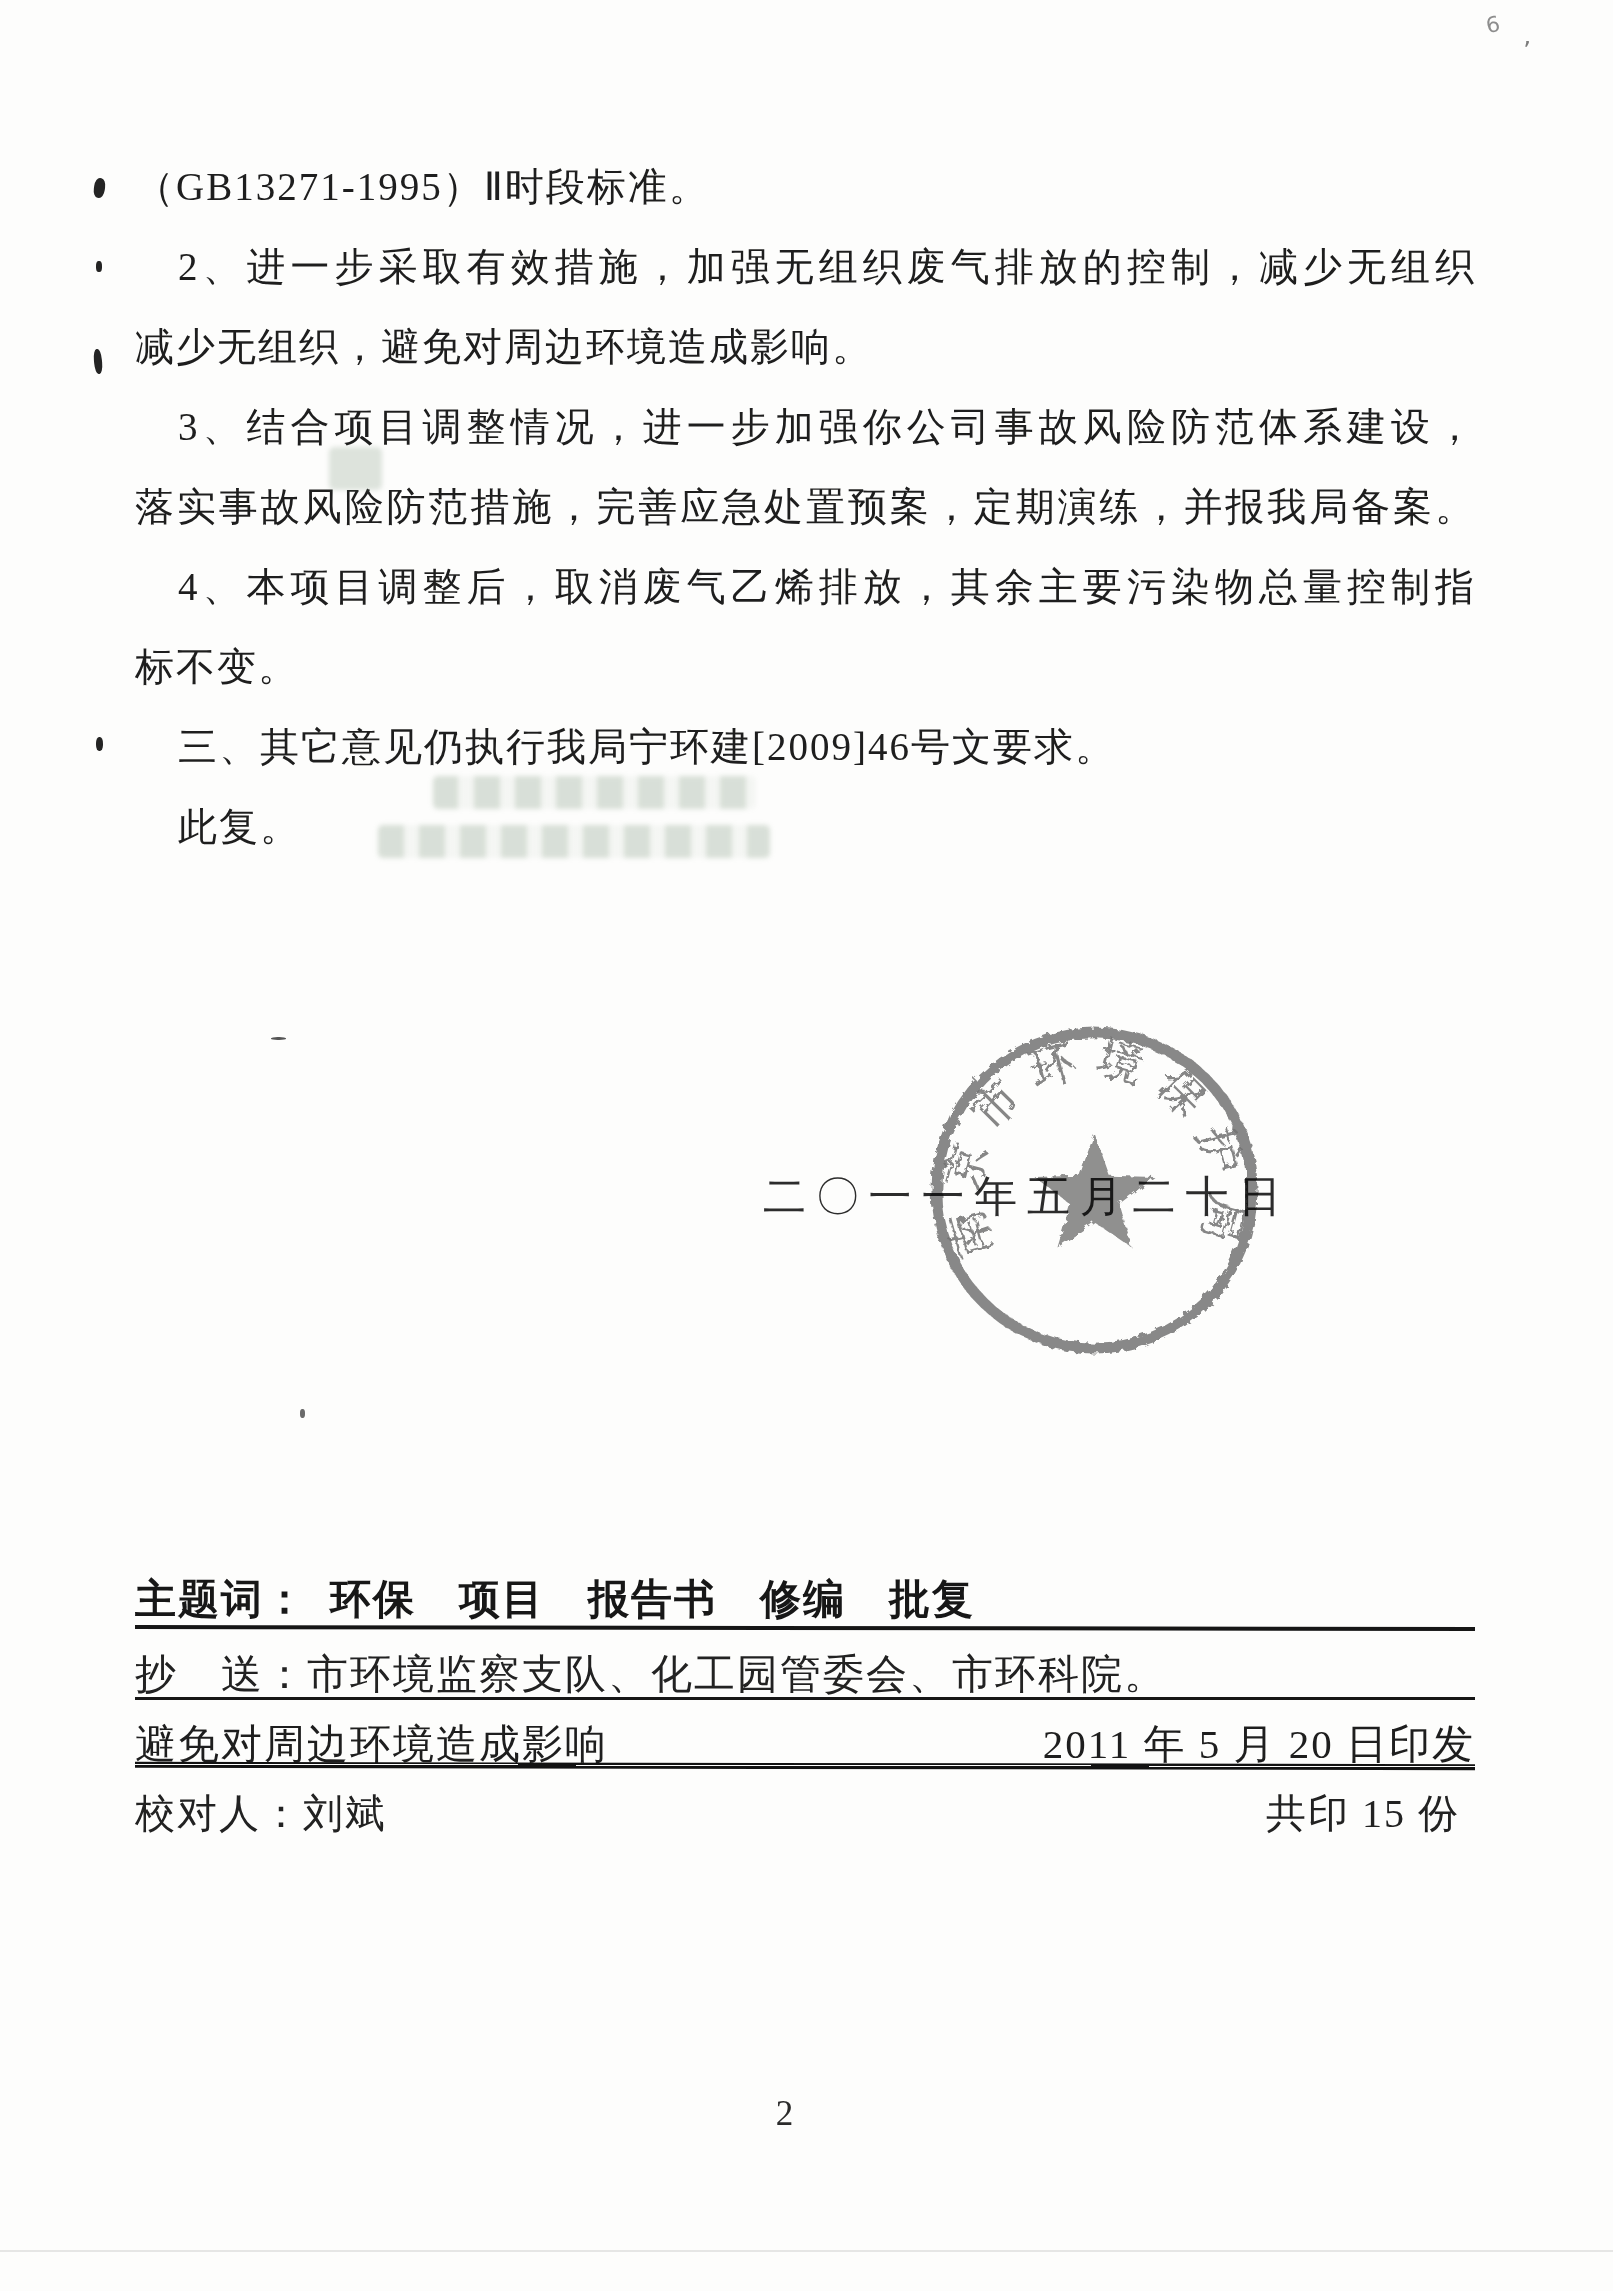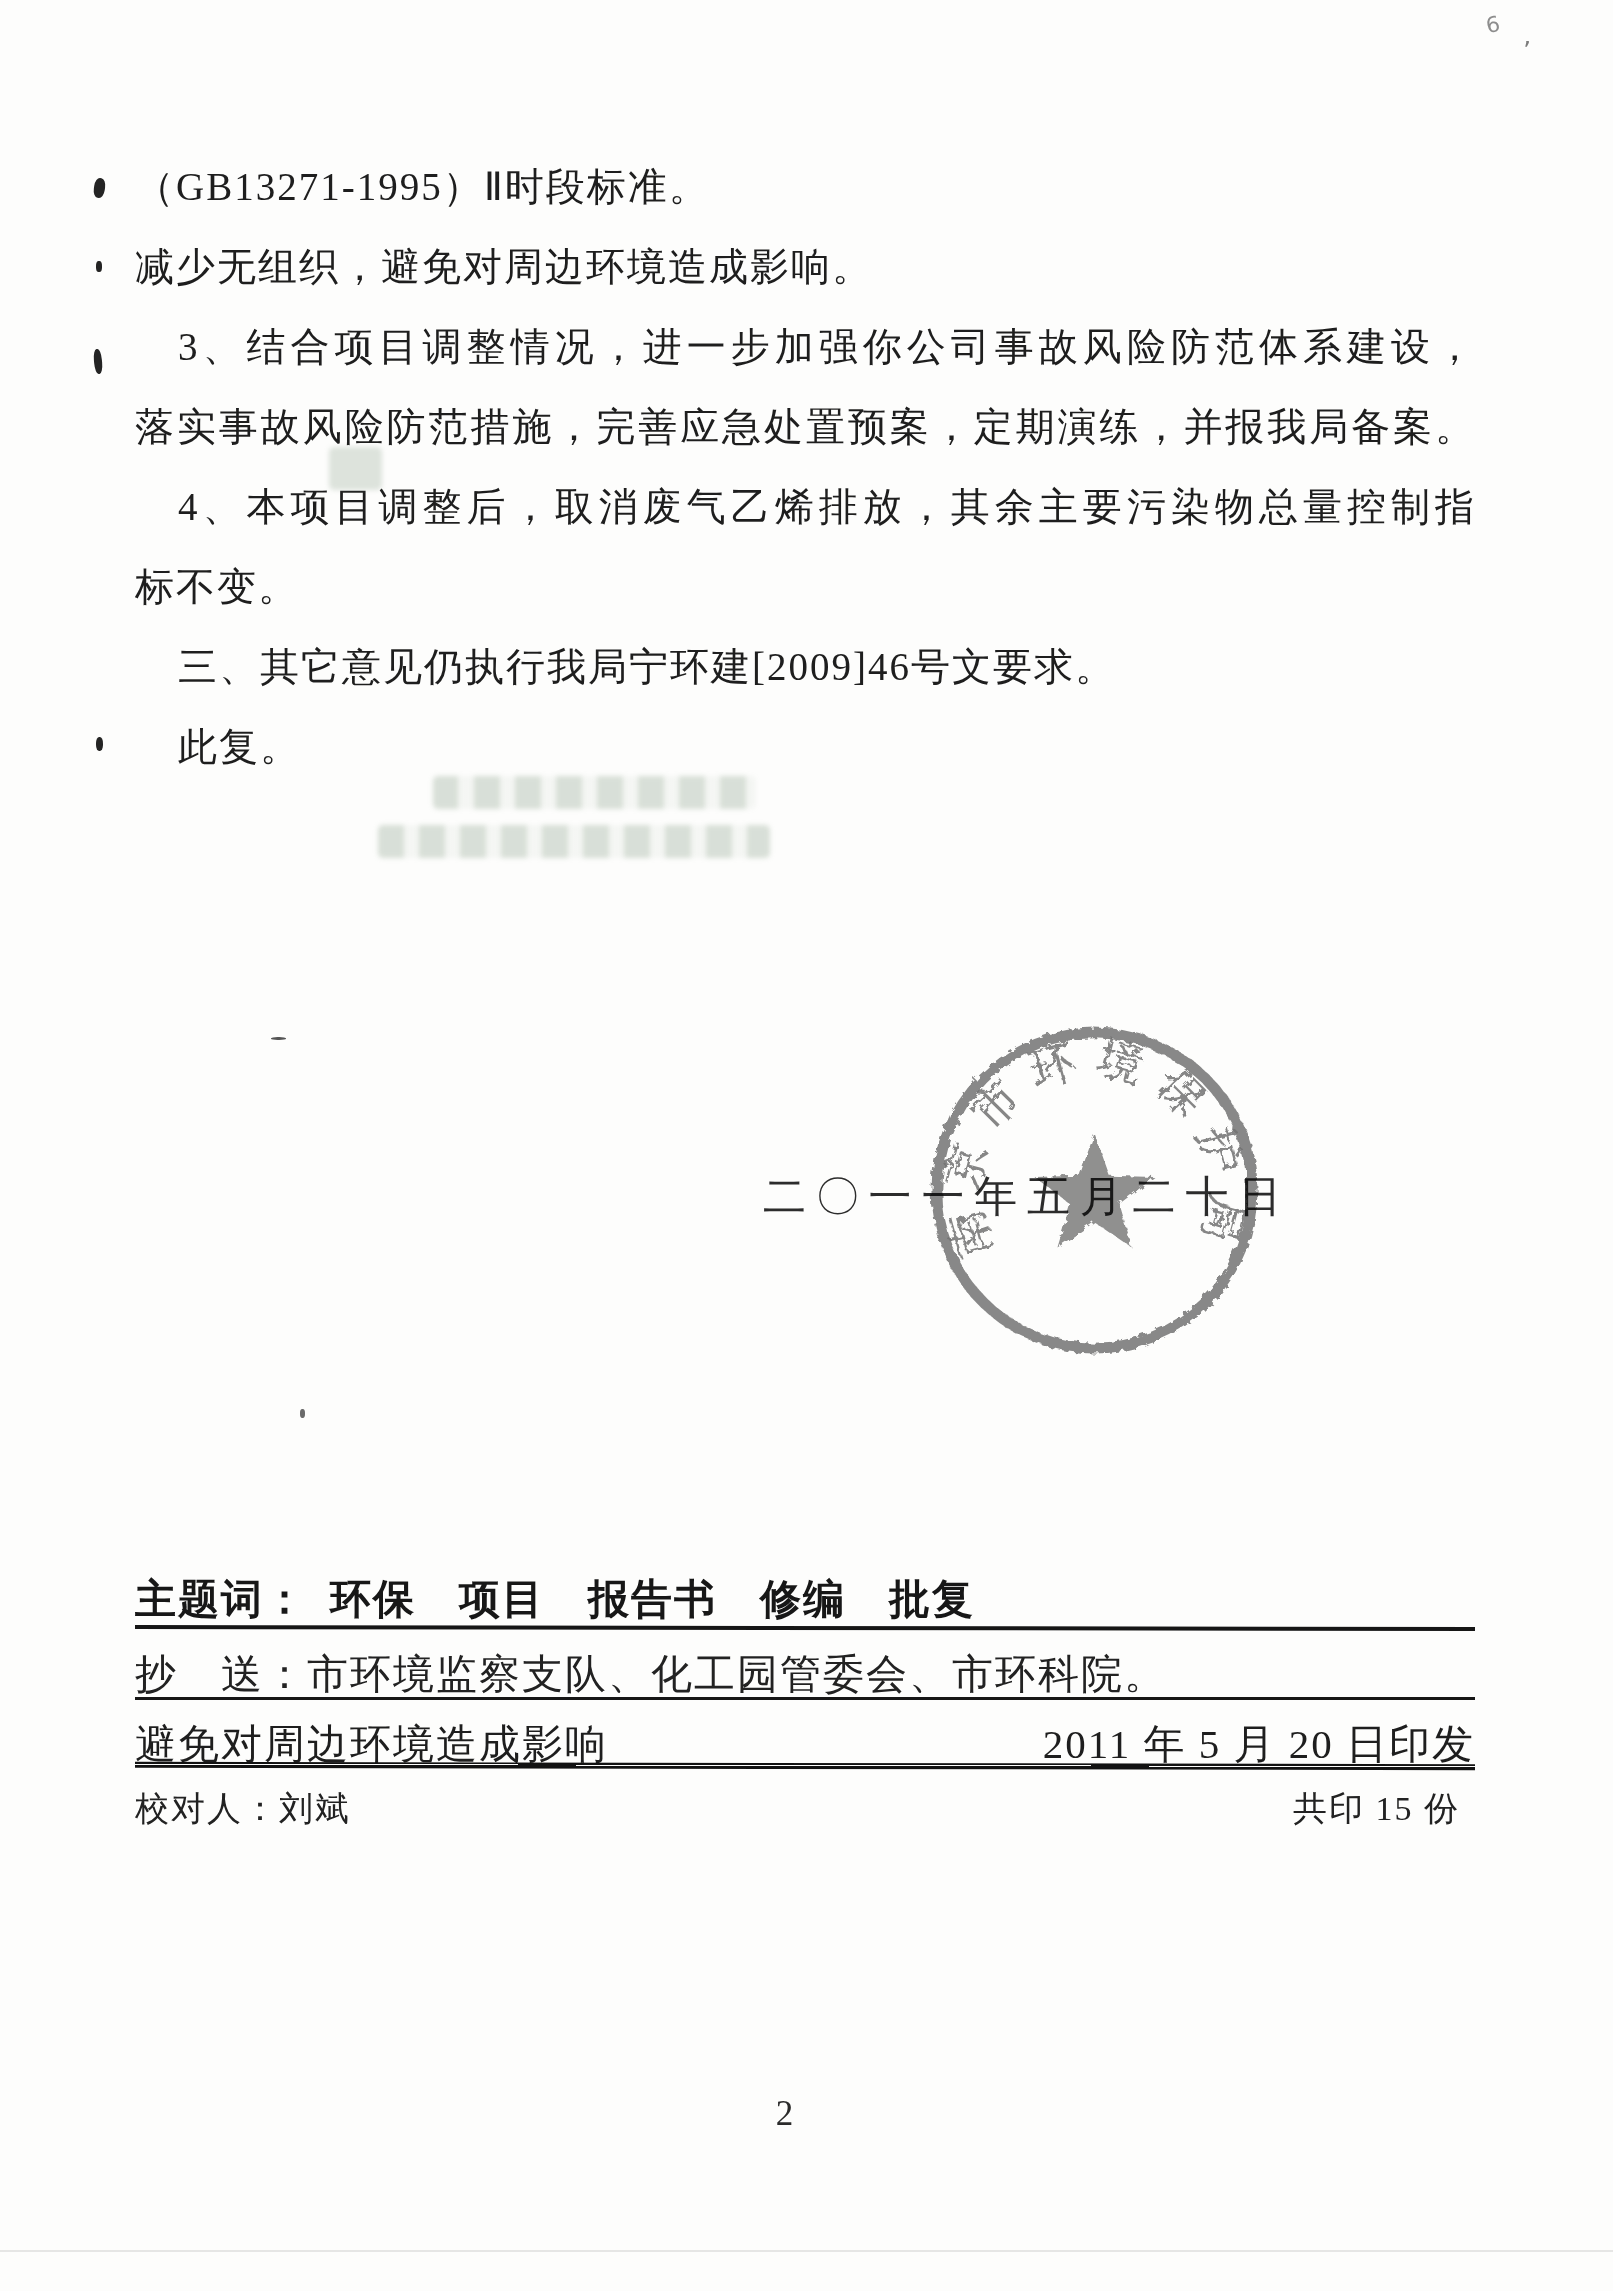--- a/index.html
+++ b/index.html
@@ -55,21 +55,21 @@
     font-size:41px;letter-spacing:2px;white-space:nowrap;color:#222;
   }
   .office-row{
     position:absolute;left:135px;top:1717px;width:1340px;
     display:flex;justify-content:space-between;
     font-size:41px;letter-spacing:2px;white-space:nowrap;color:#1e1e1e;
   }
   .proof-row{
     position:absolute;left:135px;top:1786px;width:1325px;
     display:flex;justify-content:space-between;
-    font-size:34px;letter-spacing:2px;white-space:nowrap;color:#222;
+    font-size:40px;letter-spacing:2px;white-space:nowrap;color:#222;
   }
   .rule{position:absolute;left:135px;width:1340px;background:#161616;}
   .rule1{top:1626px;height:3.9px;transform:rotate(.08deg);}
   .rule2{top:1697px;height:2.9px;}
   .rule3{top:1763px;height:5.9px;background:linear-gradient(180deg,#121212 0 2px,rgba(0,0,0,0) 2px 2.9px,#121212 2.9px 5.9px);transform:rotate(.1deg);}
   .page-num{
     position:absolute;left:755px;top:2094px;width:59px;text-align:center;
     font-size:35px;color:#2a2a2a;
   }
   
@@ -99,20 +99,21 @@
     background:rgba(0,0,0,.09);
   }
 </style>
 </head>
 <body>
 
 <div class="page">
 
   <div class="content">
     <div class="line">（GB13271-1995）Ⅱ时段标准。</div>
+    <div class="line indent fill">2、进一步采取有效措施，加强无组织废气排放的控制，减少无组织</div>
     <div class="line">减少无组织，避免对周边环境造成影响。</div>
     <div class="line indent fill">3、结合项目调整情况，进一步加强你公司事故风险防范体系建设，</div>
     <div class="line fill">落实事故风险防范措施，完善应急处置预案，定期演练，并报我局备案。</div>
     <div class="line indent fill">4、本项目调整后，取消废气乙烯排放，其余主要污染物总量控制指</div>
     <div class="line">标不变。</div>
     <div class="line indent">三、其它意见仍执行我局宁环建[2009]46号文要求。</div>
     <div class="line indent">此复。</div>
   </div>
 
   <div class="seal-date">二〇一一年五月二十日</div>

